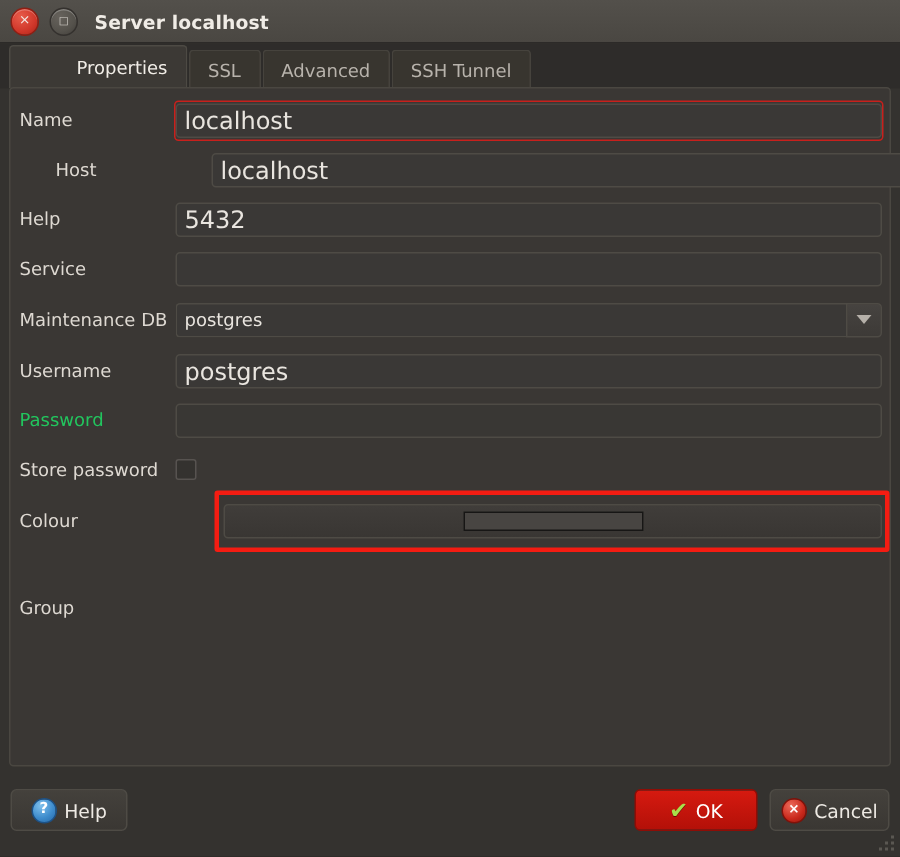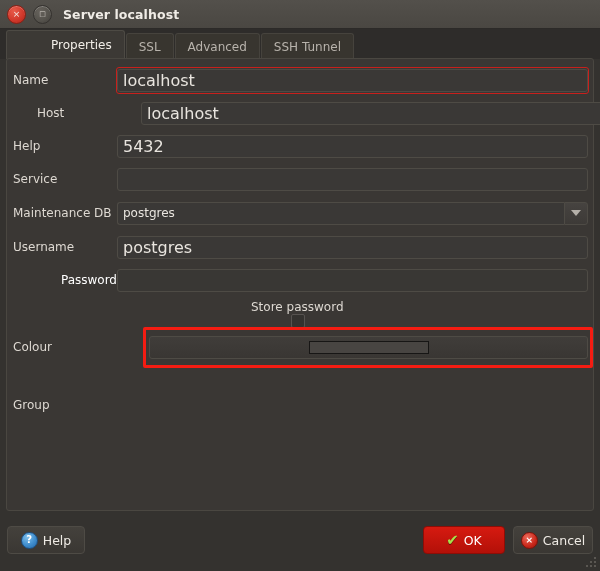--- a/index.html
+++ b/index.html
@@ -132,21 +132,21 @@
   }
   .lbl {
     width: 110px;
     padding-left: 6px;
     box-sizing: border-box;
     font-size: 12px;
     color: #ded9d2;
     flex: none;
     white-space: nowrap;
   }
-  .lbl.disabled { color: #ffffff; text-align: right; }
+  .lbl.disabled { color: #22c55e; }
 
   .ctl {
     position: relative;
     flex: 1;
     margin-right: 5px;
   }
 
   input.field {
     width: 100%;
     height: 23px;
@@ -417,21 +417,21 @@
         </div>
       </div>
 
       <div class="row" style="top:208px;">
         <div class="lbl disabled">Password</div>
         <div class="ctl">
           <input class="field" type="text" disabled="" value="" style="">
         </div>
       </div>
 
-      <div class="row" style="top:241px;flex-direction:column;">
+      <div class="row" style="top:241px;">
         <div class="lbl">Store password</div>
         <div class="ctl">
           <div class="checkbox"></div>
         </div>
       </div>
 
       <div class="row" style="top:275px;gap:32px;">
         <div class="lbl">Colour</div>
         <div class="colour-ctl">
           <div class="colour-box">

